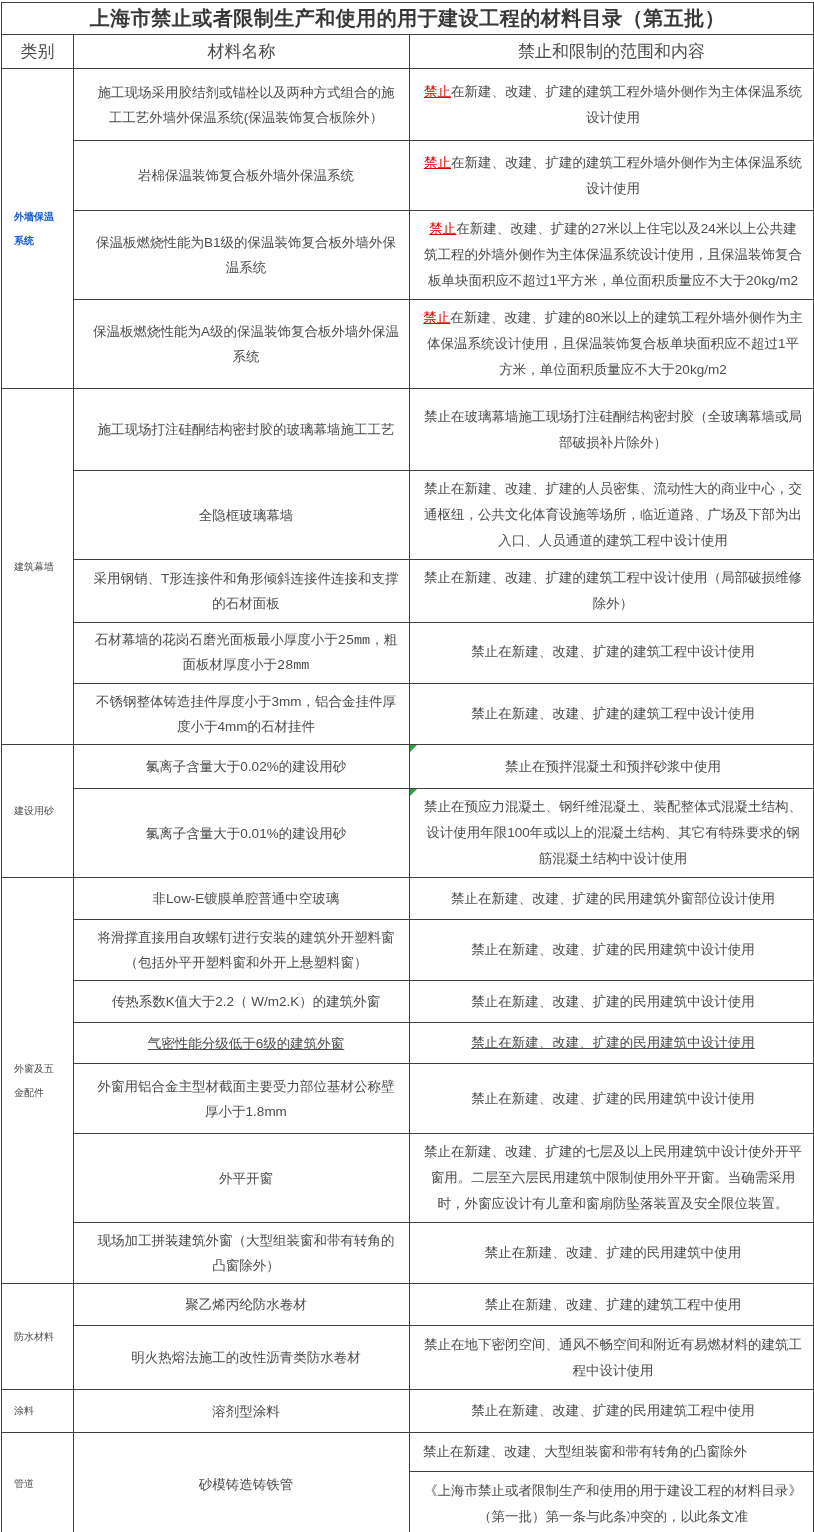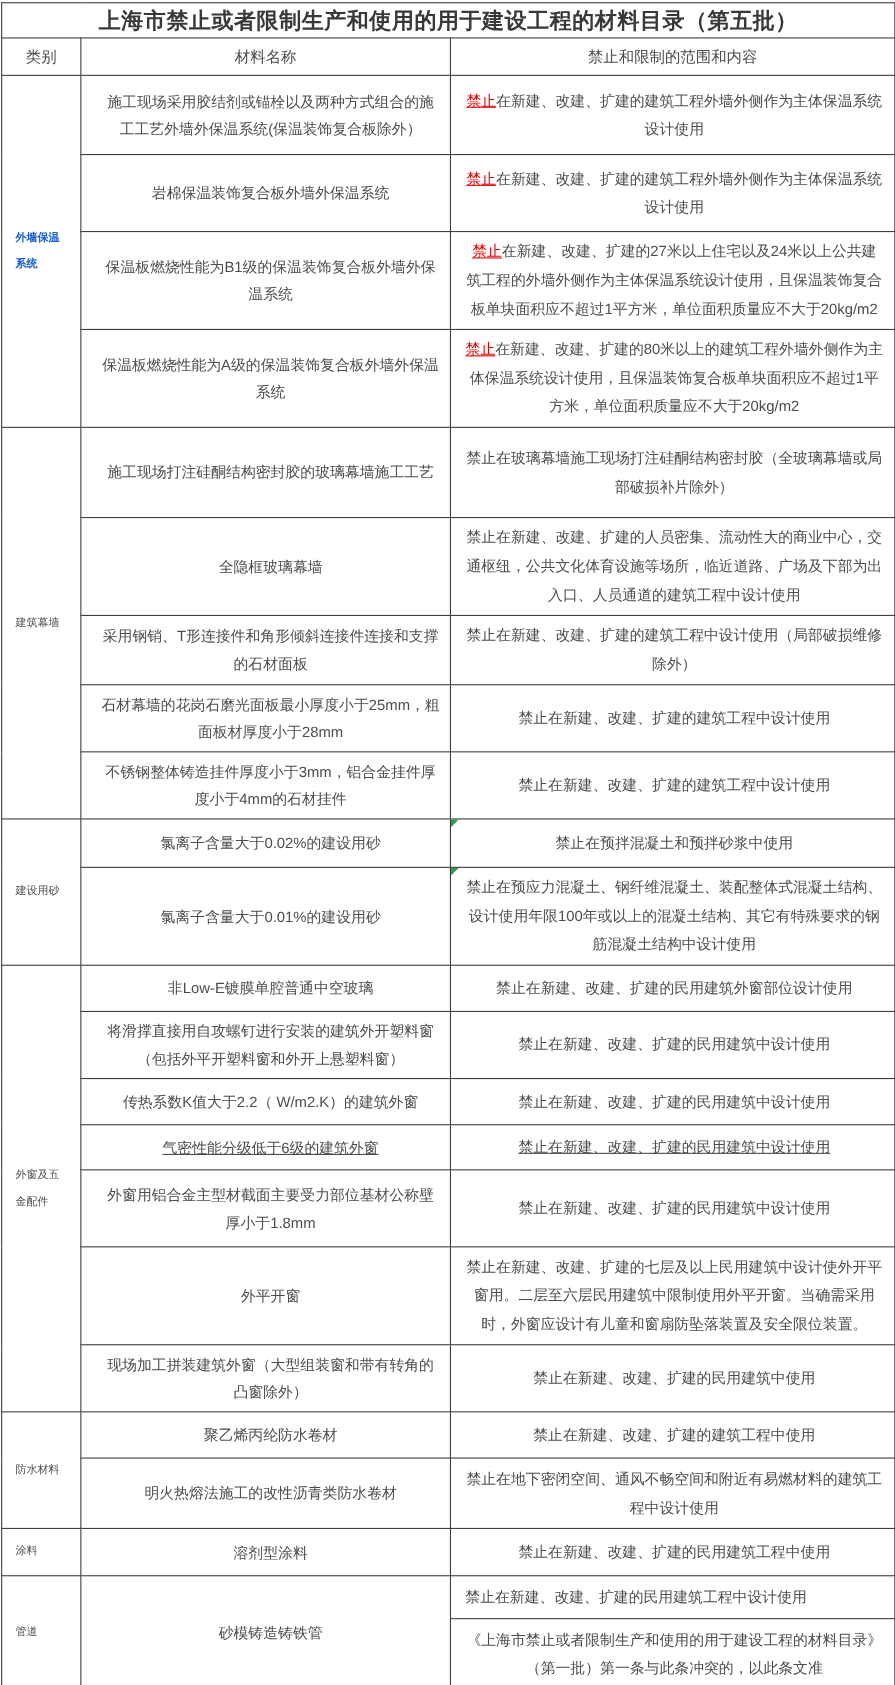--- a/index.html
+++ b/index.html
@@ -29,21 +29,21 @@
     height:32px;
     text-align:center;
     font-size:20px;
     font-weight:bold;
     color:#383838;
     letter-spacing:.5px;
   }
   .head{
     height:34px;
     text-align:center;
-    font-size:14px;
+    font-size:17px;
     color:#4c4c4c;
   }
   td.cat{
     padding:0 12px;
     font-size:10px;
     line-height:24px;
     text-align:left;
     word-break:break-all;
   }
   td.cat.accent{
@@ -129,21 +129,21 @@
         <td class="scope">禁止在玻璃幕墙施工现场打注硅酮结构密封胶（全玻璃幕墙或局部破损补片除外）</td>
       </tr>
       <tr style="height: 87px;">
         <td class="mat">全隐框玻璃幕墙</td>
         <td class="scope">禁止在新建、改建、扩建的人员密集、流动性大的商业中心，交通枢纽，公共文化体育设施等场所，临近道路、广场及下部为出入口、人员通道的建筑工程中设计使用</td>
       </tr>
       <tr style="height: 53px;">
         <td class="mat">采用钢销、T形连接件和角形倾斜连接件连接和支撑的石材面板</td>
         <td class="scope">禁止在新建、改建、扩建的建筑工程中设计使用（局部破损维修除外）</td>
       </tr>
-      <tr style="height: 52px;">
+      <tr style="height: 52px; font-family: Liberation Mono, monospace;">
         <td class="mat">石材幕墙的花岗石磨光面板最小厚度小于25mm，粗面板材厚度小于28mm</td>
         <td class="scope">禁止在新建、改建、扩建的建筑工程中设计使用</td>
       </tr>
       <tr style="height: 50px;">
         <td class="mat">不锈钢整体铸造挂件厚度小于3mm，铝合金挂件厚度小于4mm的石材挂件</td>
         <td class="scope">禁止在新建、改建、扩建的建筑工程中设计使用</td>
       </tr>
       <tr style="height: 44px;">
         <td rowspan="2" class="cat">建设用砂</td>
         <td class="mat">氯离子含量大于0.02%的建设用砂</td>
@@ -193,18 +193,18 @@
       </tr>
       <tr style="height: 43px;">
         <td rowspan="1" class="cat">涂料</td>
         <td class="mat">溶剂型涂料</td>
         <td class="scope">禁止在新建、改建、扩建的民用建筑工程中使用</td>
       </tr>
       <tr style="height: 103px;">
         <td rowspan="1" class="cat">管道</td>
         <td class="mat">砂模铸造铸铁管</td>
         <td class="scope-split">
-          <div class="sub" style="min-height: 38px;">禁止在新建、改建、扩建的民用建筑工程中设计使用</div>
+          <div class="sub" style="min-height: 38px;">禁止在新建、改建、大型组装窗和带有转角的凸窗除外</div>
           <div class="sub" style="min-height: 64px;">《上海市禁止或者限制生产和使用的用于建设工程的材料目录》（第一批）第一条与此条冲突的，以此条文准</div>
         </td>
       </tr>
     </tbody>
 </table>
 
 </body></html>

